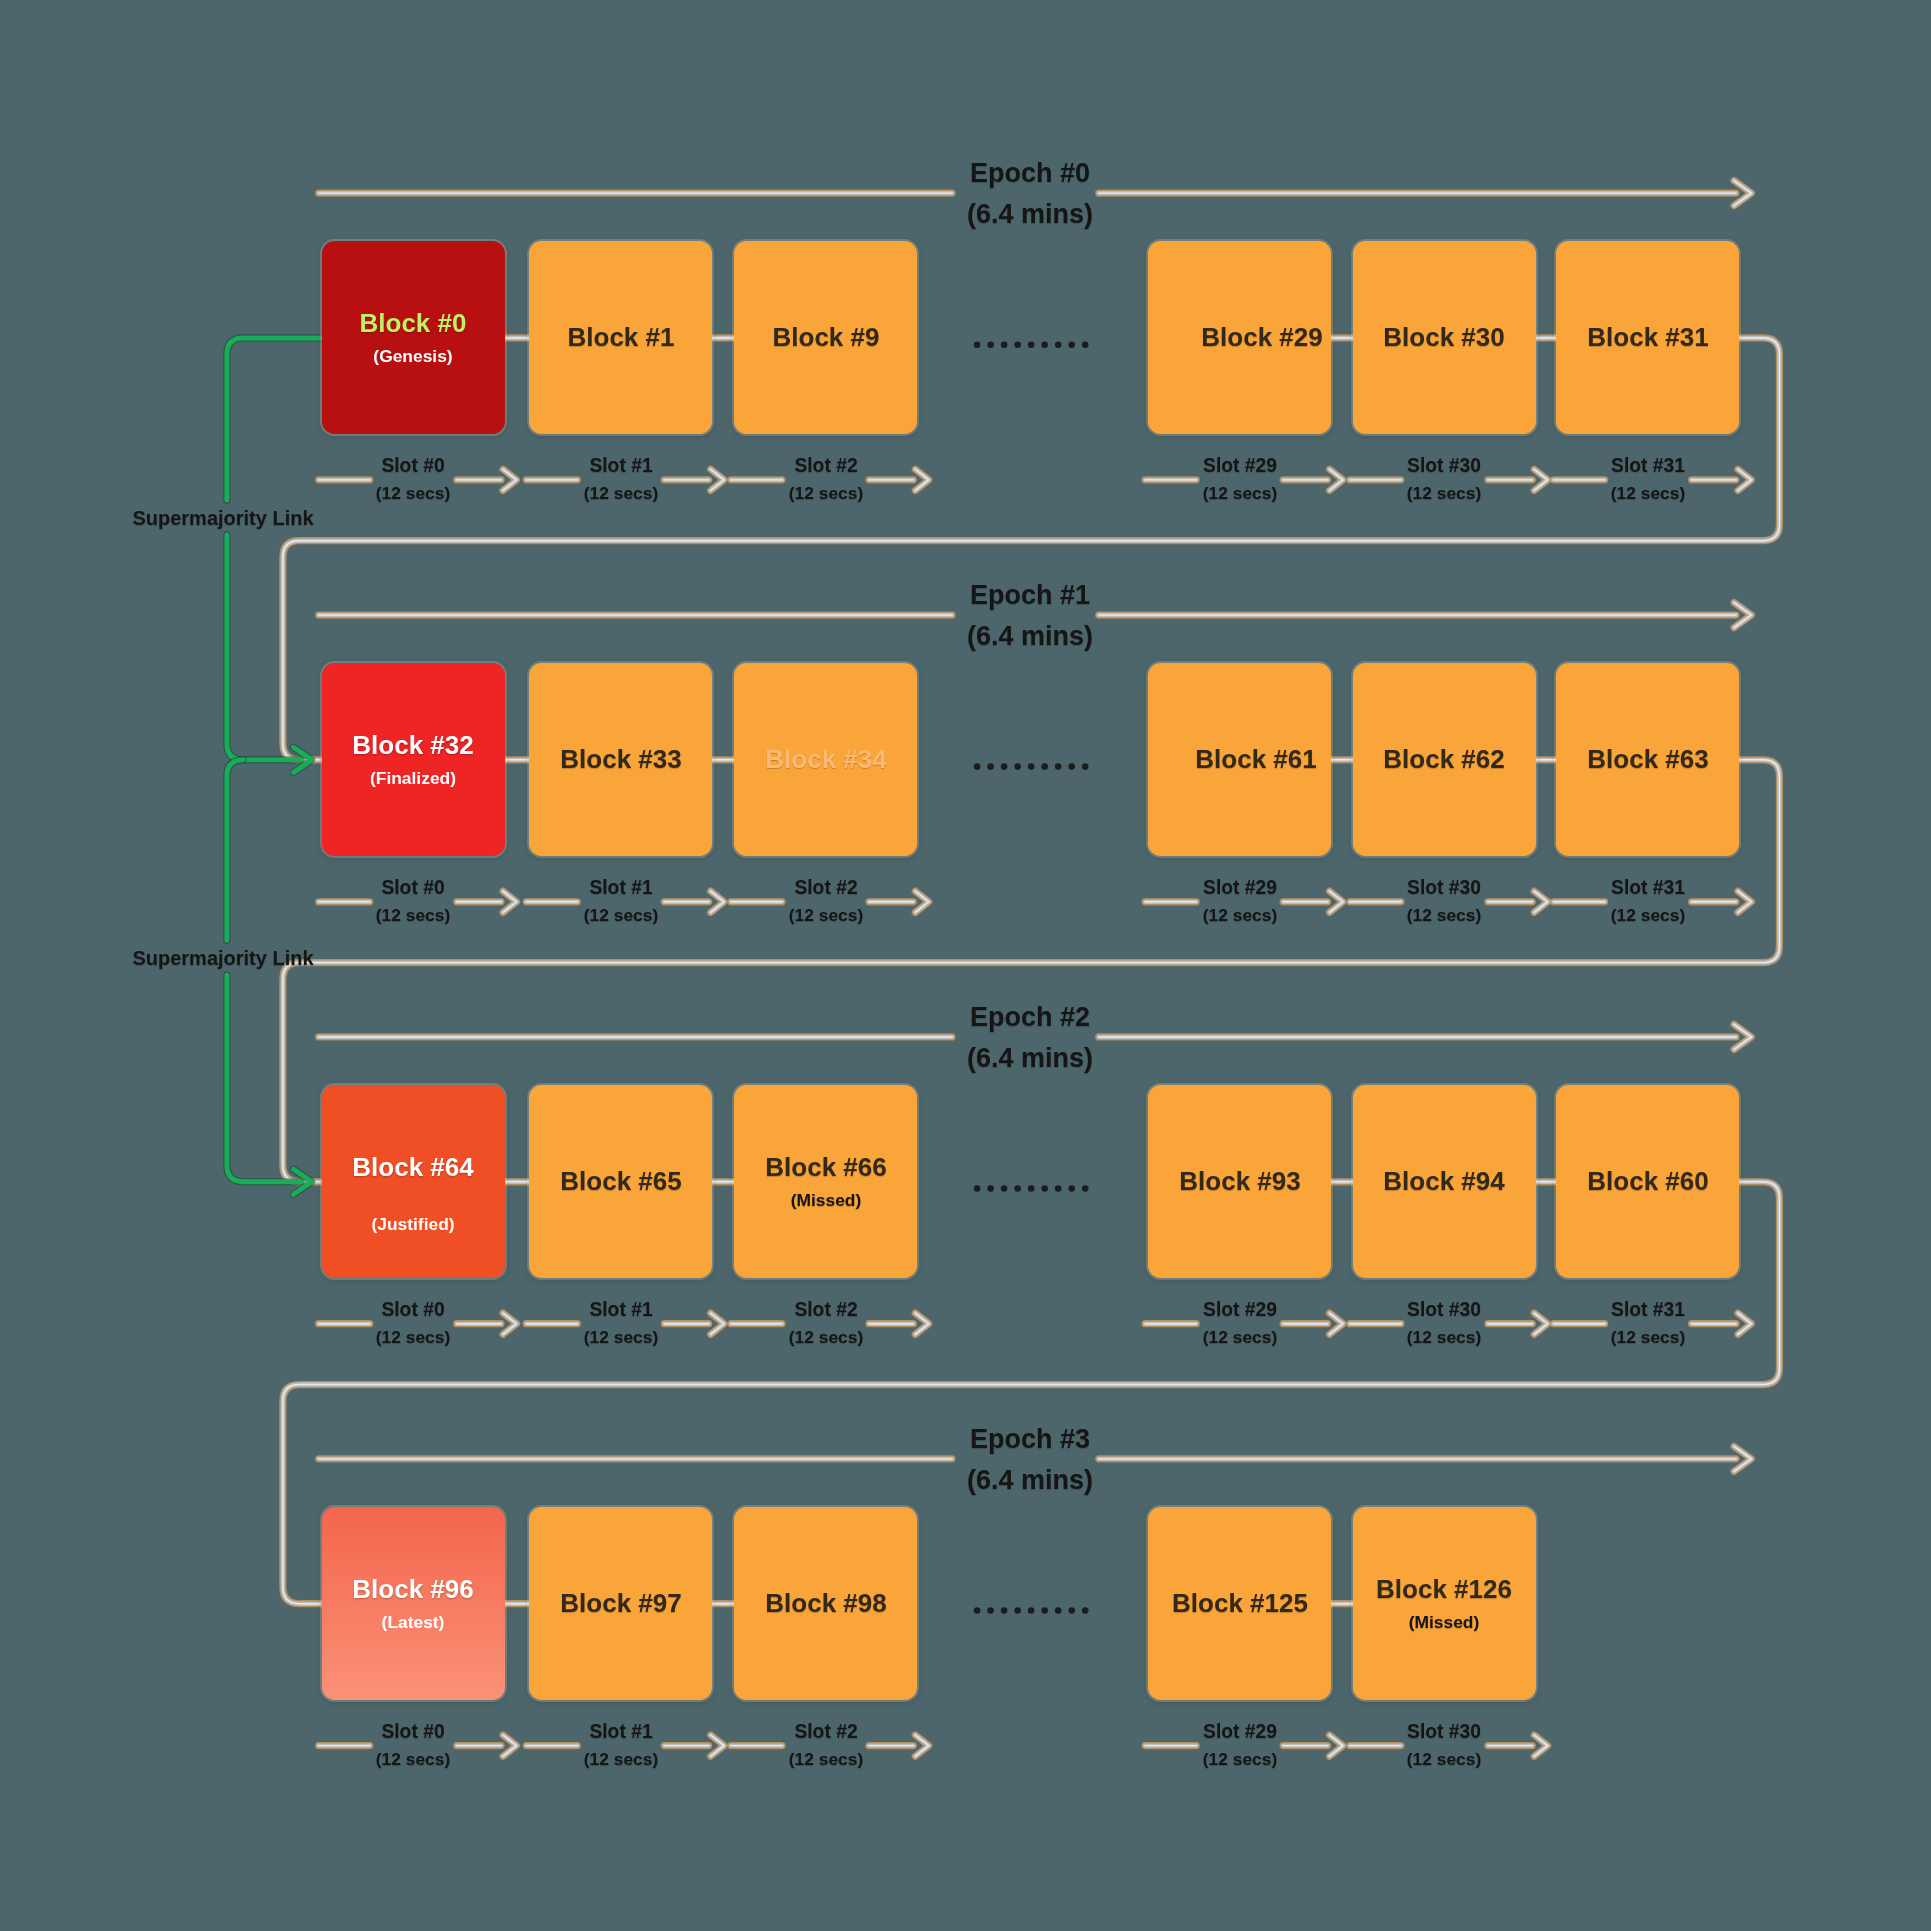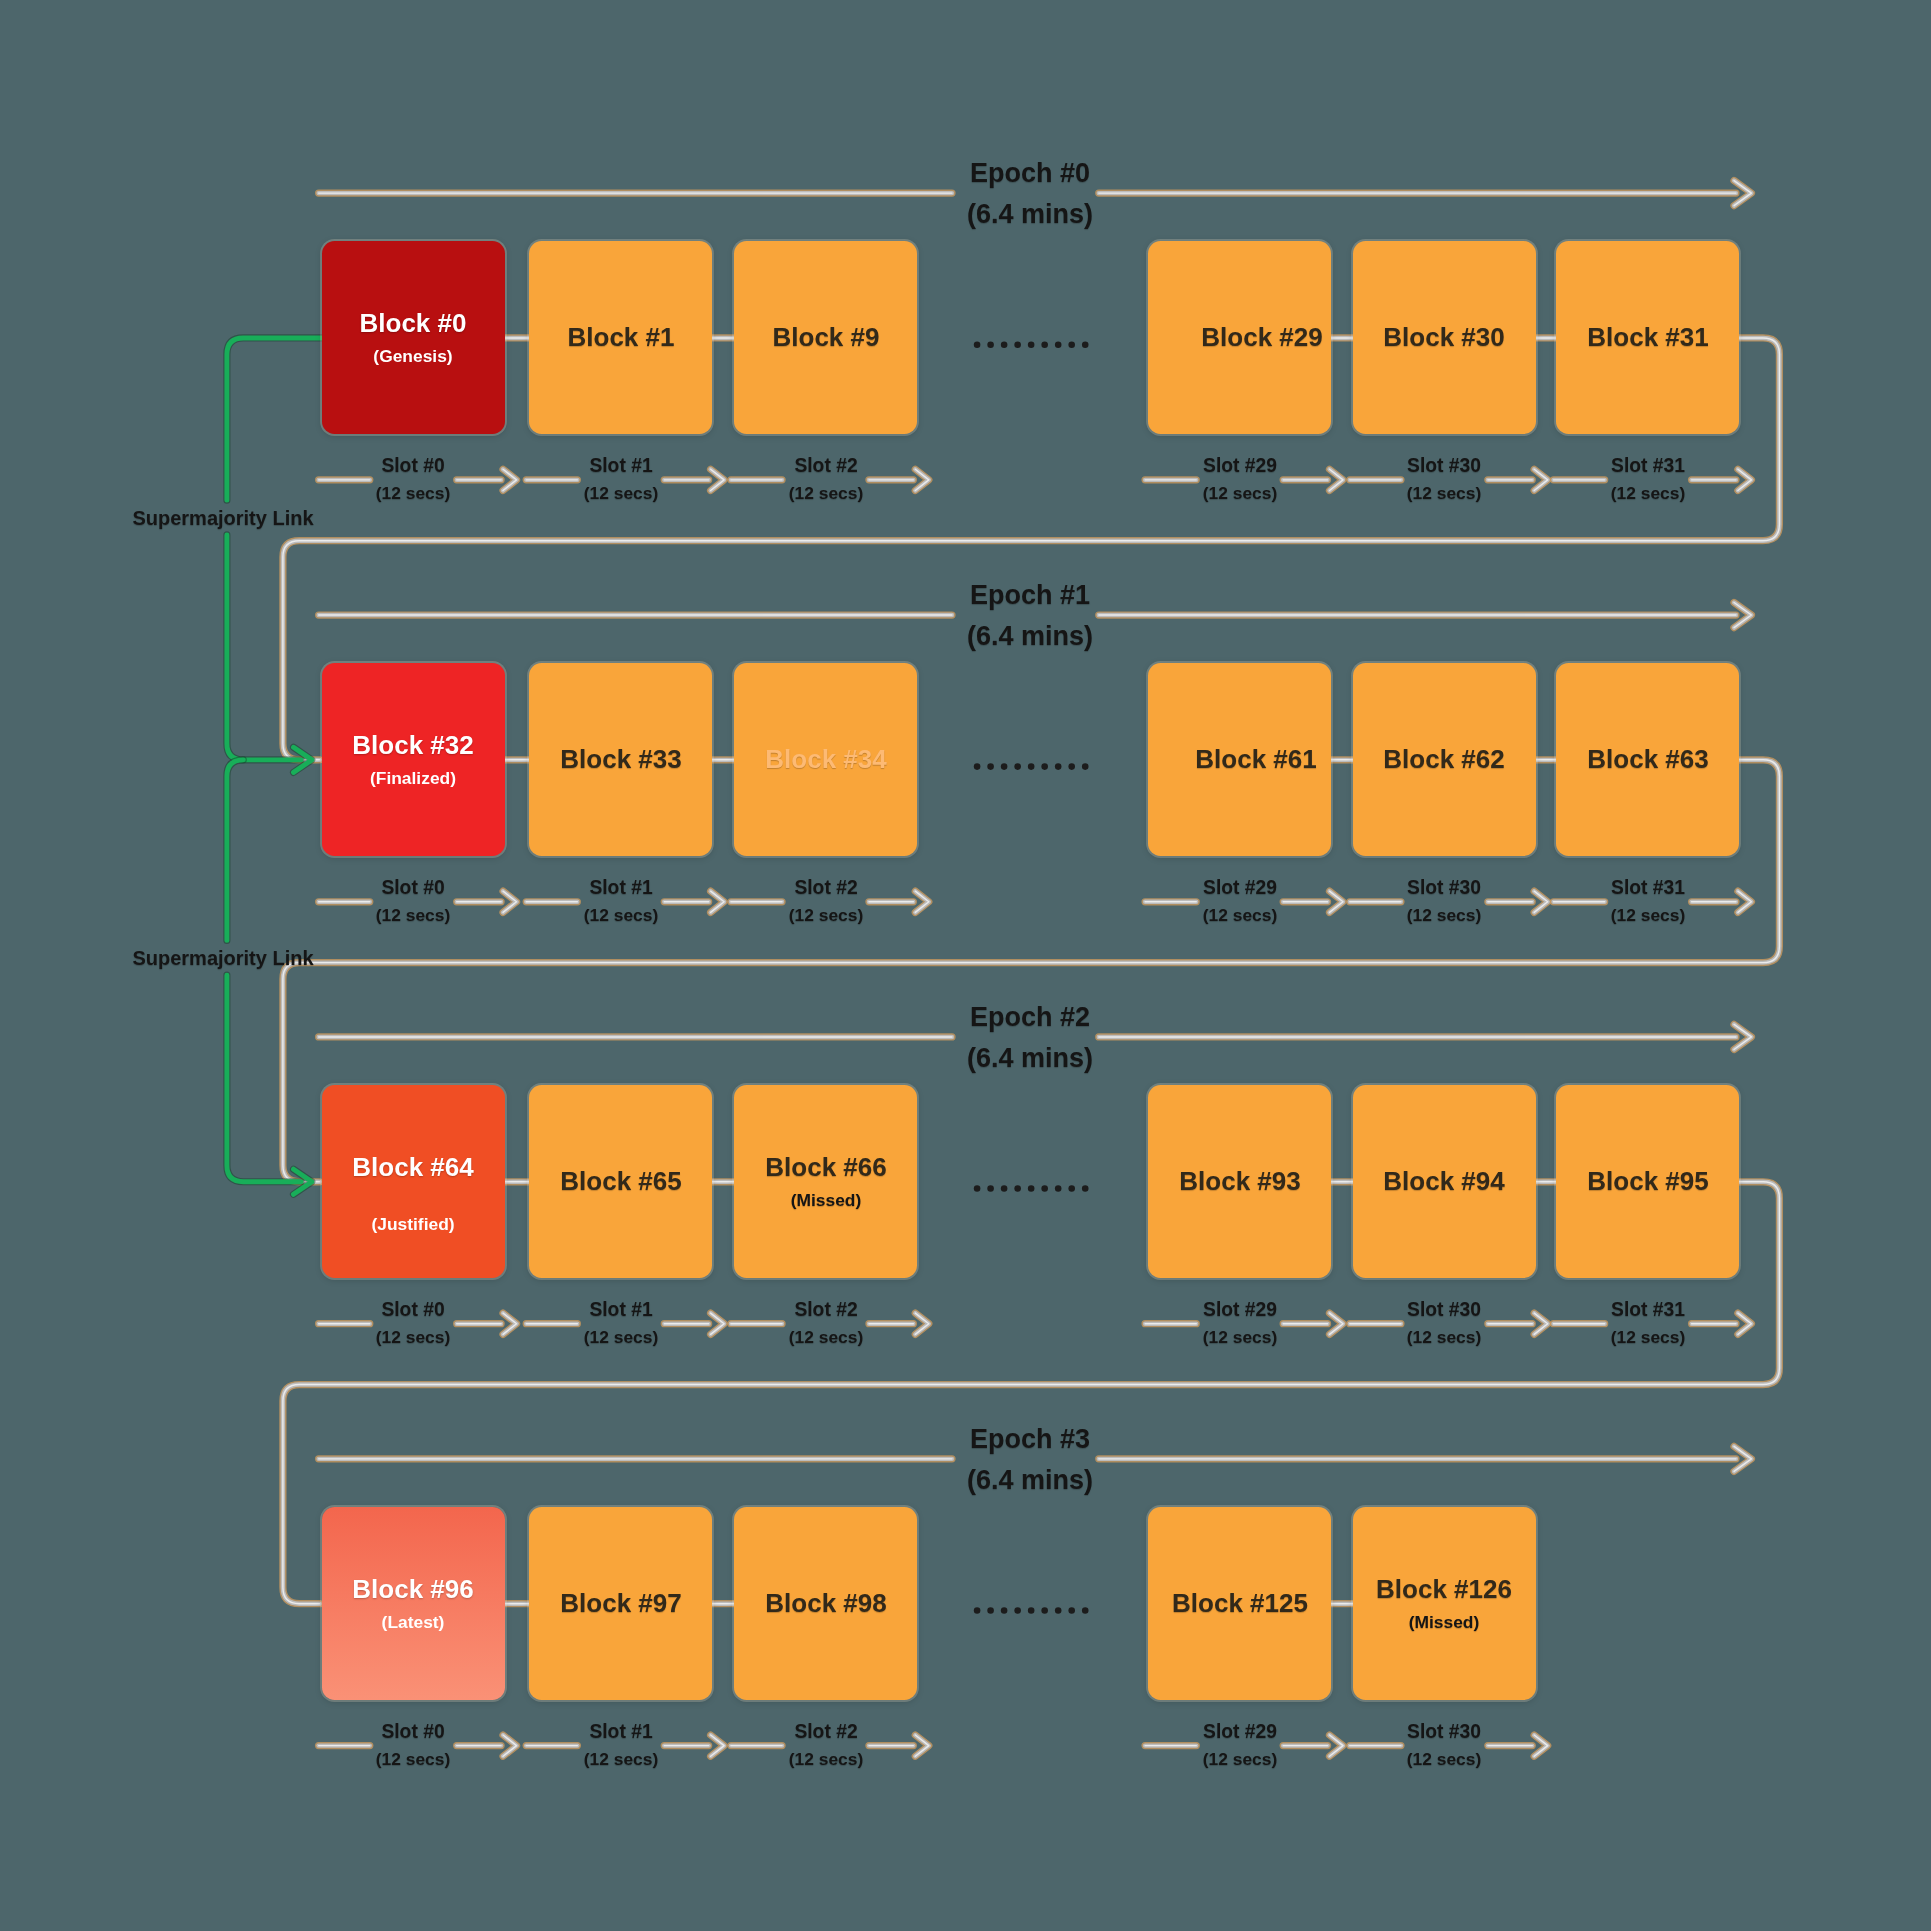--- a/index.html
+++ b/index.html
@@ -583,21 +583,21 @@
         <path d="M235 1010 V1207 Q235 1224 252 1224 H312" fill="none" stroke="#18ae59" stroke-width="5.1" stroke-linecap="round" stroke-linejoin="round"></path>
       </g>
       <g>
         <path d="M304 1211 L323 1224 L304 1237" fill="none" stroke="rgba(15,60,35,0.45)" stroke-width="7.4" stroke-linecap="round" stroke-linejoin="round"></path>
         <path d="M304 1211 L323 1224 L304 1237" fill="none" stroke="#18ae59" stroke-width="5.1" stroke-linecap="round" stroke-linejoin="round"></path>
       </g>
     </svg>
 <div class="ctext epoch-label ink" style="left: 1030px; top: 174px;">Epoch #0</div>
     <div class="ctext epoch-duration ink" style="left: 1030px; top: 215px;">(6.4 mins)</div>
     <div class="block" style="left: 322px; top: 241px; background: rgb(184, 15, 16);"></div>
-    <div class="ctext block-title" style="left: 413px; top: 324px; color: #ffffff; text-shadow: rgba(0, 0, 0, 0.25) 0px 1px 1.9px;">Block #0</div>
+    <div class="ctext block-title" style="left: 413px; top: 324px; color: #bef264; text-shadow: rgba(0, 0, 0, 0.25) 0px 1px 1.9px;">Block #0</div>
     <div class="ctext block-sub" style="left: 413px; top: 356px; color: rgb(255, 255, 255);">(Genesis)</div>
     <div class="block" style="left: 529px; top: 241px; background: rgb(249, 165, 58);"></div>
     <div class="ctext block-title ink" style="left: 621px; top: 338px; color: rgb(50, 41, 26);">Block #1</div>
     <div class="block" style="left: 734px; top: 241px; background: rgb(249, 165, 58);"></div>
     <div class="ctext block-title ink" style="left: 826px; top: 338px; color: rgb(50, 41, 26);">Block #9</div>
     <div class="block" style="left: 1148px; top: 241px; background: rgb(249, 165, 58);"></div>
     <div class="ctext block-title ink" style="left: 1240px; top: 338px; color: rgb(50, 41, 26); margin-left: 22px;">Block #29</div>
     <div class="block" style="left: 1353px; top: 241px; background: rgb(249, 165, 58);"></div>
     <div class="ctext block-title ink" style="left: 1444px; top: 338px; color: rgb(50, 41, 26);">Block #30</div>
     <div class="block" style="left: 1556px; top: 241px; background: rgb(249, 165, 58);"></div>
@@ -649,21 +649,21 @@
     <div class="block" style="left: 529px; top: 1085px; background: rgb(249, 165, 58);"></div>
     <div class="ctext block-title ink" style="left: 621px; top: 1182px; color: rgb(50, 41, 26);">Block #65</div>
     <div class="block" style="left: 734px; top: 1085px; background: rgb(249, 165, 58);"></div>
     <div class="ctext block-title ink" style="left: 826px; top: 1168px; color: rgb(50, 41, 26);">Block #66</div>
     <div class="ctext block-sub ink" style="left: 826px; top: 1200px; color: rgb(21, 21, 21);">(Missed)</div>
     <div class="block" style="left: 1148px; top: 1085px; background: rgb(249, 165, 58);"></div>
     <div class="ctext block-title ink" style="left: 1240px; top: 1182px; color: rgb(50, 41, 26);">Block #93</div>
     <div class="block" style="left: 1353px; top: 1085px; background: rgb(249, 165, 58);"></div>
     <div class="ctext block-title ink" style="left: 1444px; top: 1182px; color: rgb(50, 41, 26);">Block #94</div>
     <div class="block" style="left: 1556px; top: 1085px; background: rgb(249, 165, 58);"></div>
-    <div class="ctext block-title ink" style="left: 1648px; top: 1182px; color: rgb(50, 41, 26);">Block #95</div>
+    <div class="ctext block-title ink" style="left: 1648px; top: 1182px; color: rgb(50, 41, 26);">Block #60</div>
     <div class="ctext slot-label ink" style="left: 413px; top: 1310px;">Slot #0</div>
     <div class="ctext slot-duration ink" style="left: 413px; top: 1337px;">(12 secs)</div>
     <div class="ctext slot-label ink" style="left: 621px; top: 1310px;">Slot #1</div>
     <div class="ctext slot-duration ink" style="left: 621px; top: 1337px;">(12 secs)</div>
     <div class="ctext slot-label ink" style="left: 826px; top: 1310px;">Slot #2</div>
     <div class="ctext slot-duration ink" style="left: 826px; top: 1337px;">(12 secs)</div>
     <div class="ctext slot-label ink" style="left: 1240px; top: 1310px;">Slot #29</div>
     <div class="ctext slot-duration ink" style="left: 1240px; top: 1337px;">(12 secs)</div>
     <div class="ctext slot-label ink" style="left: 1444px; top: 1310px;">Slot #30</div>
     <div class="ctext slot-duration ink" style="left: 1444px; top: 1337px;">(12 secs)</div>

